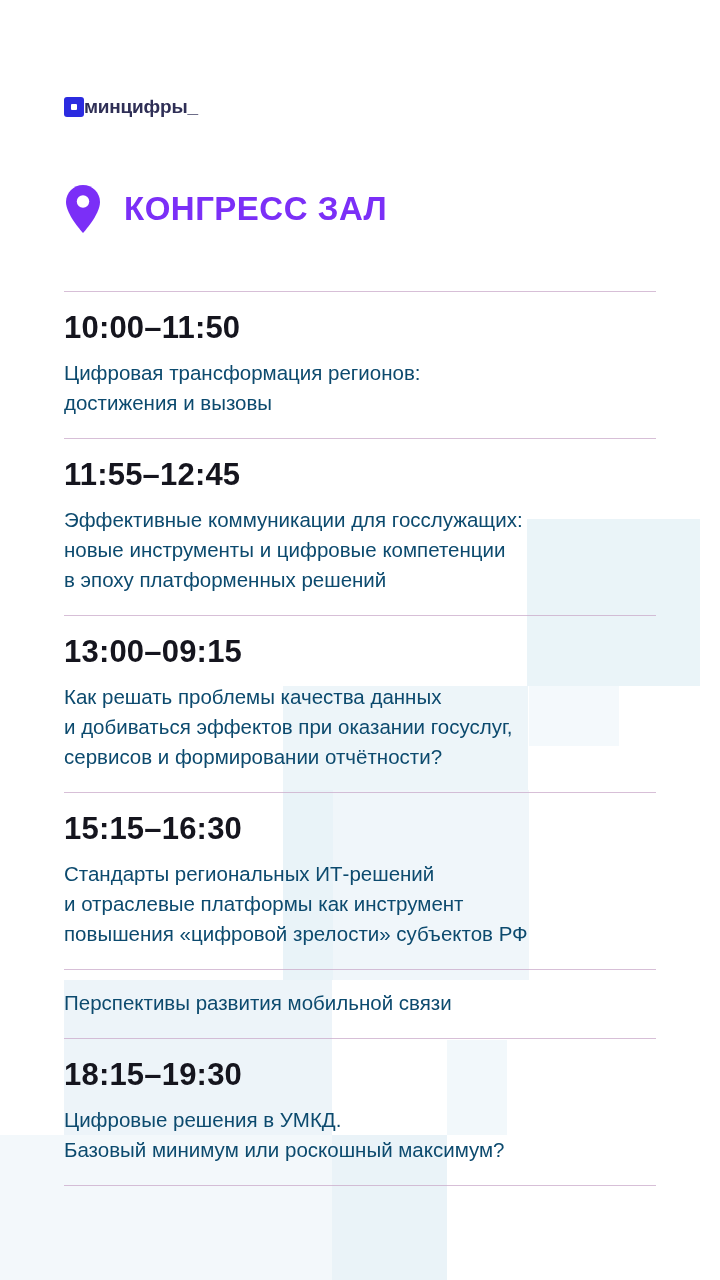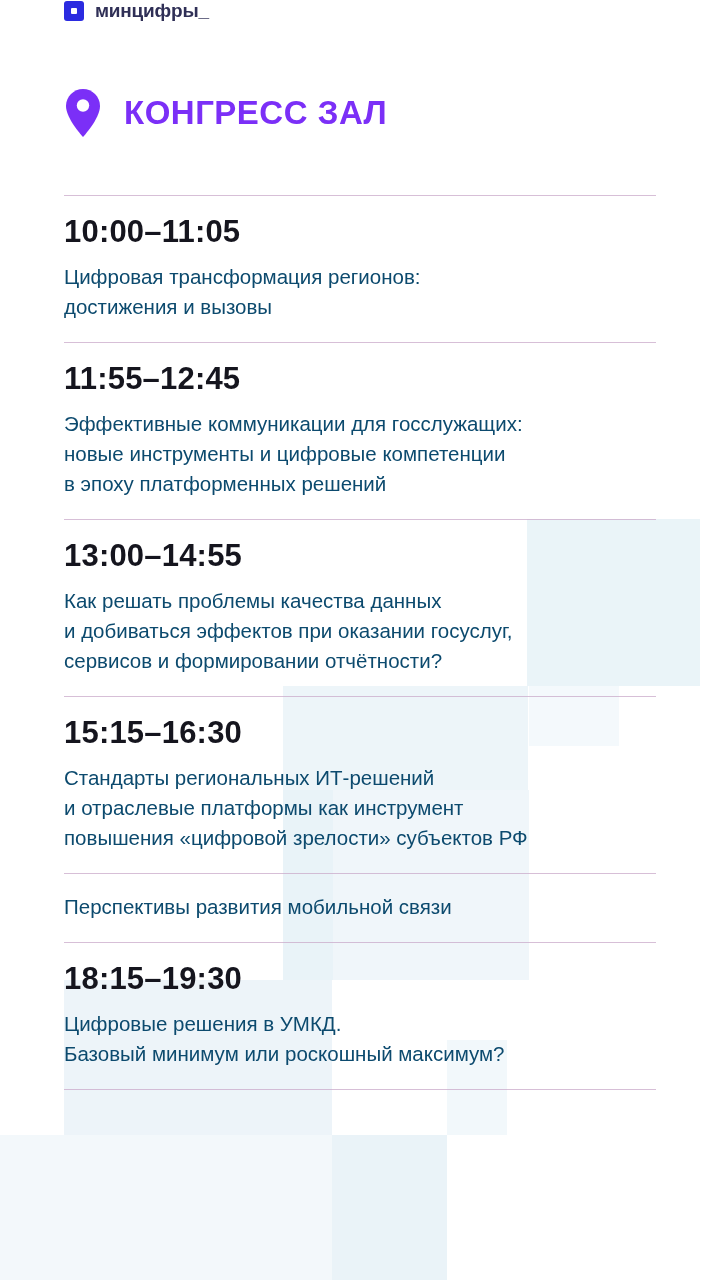--- a/index.html
+++ b/index.html
@@ -42,21 +42,22 @@
   .page {
     position: relative;
     z-index: 1;
     padding: 0 64px;
   }
 
   
   .logo-row {
     display: flex;
     align-items: center;
-    gap: 11px;
+    gap: 0;
+    padding-top: 96px;
   }
   .logo-mark {
     width: 20px;
     height: 20px;
     background: #2b2be0;
     border-radius: 3px;
     position: relative;
     flex: none;
   }
   .logo-mark::after {
@@ -148,36 +149,36 @@
         <circle cx="19" cy="17.5" r="6.2" fill="#ffffff"></circle>
       </svg>
     </span>
     <h1 class="hall-title">КОНГРЕСС ЗАЛ</h1>
   </div>
 
   <div class="schedule">
 
     <div class="sep"></div>
     <div class="slot">
-      <div class="slot-time">10:00–11:05</div>
+      <div class="slot-time">10:00–11:50</div>
       <div class="slot-desc">Цифровая трансформация регионов:
 достижения и вызовы</div>
     </div>
 
     <div class="sep"></div>
     <div class="slot">
       <div class="slot-time">11:55–12:45</div>
       <div class="slot-desc">Эффективные коммуникации для госслужащих:
 новые инструменты и цифровые компетенции
 в эпоху платформенных решений</div>
     </div>
 
     <div class="sep"></div>
     <div class="slot">
-      <div class="slot-time">13:00–14:55</div>
+      <div class="slot-time">13:00–09:15</div>
       <div class="slot-desc">Как решать проблемы качества данных
 и добиваться эффектов при оказании госуслуг,
 сервисов и формировании отчётности?</div>
     </div>
 
     <div class="sep"></div>
     <div class="slot">
       <div class="slot-time">15:15–16:30</div>
       <div class="slot-desc">Стандарты региональных ИТ-решений
 и отраслевые платформы как инструмент

